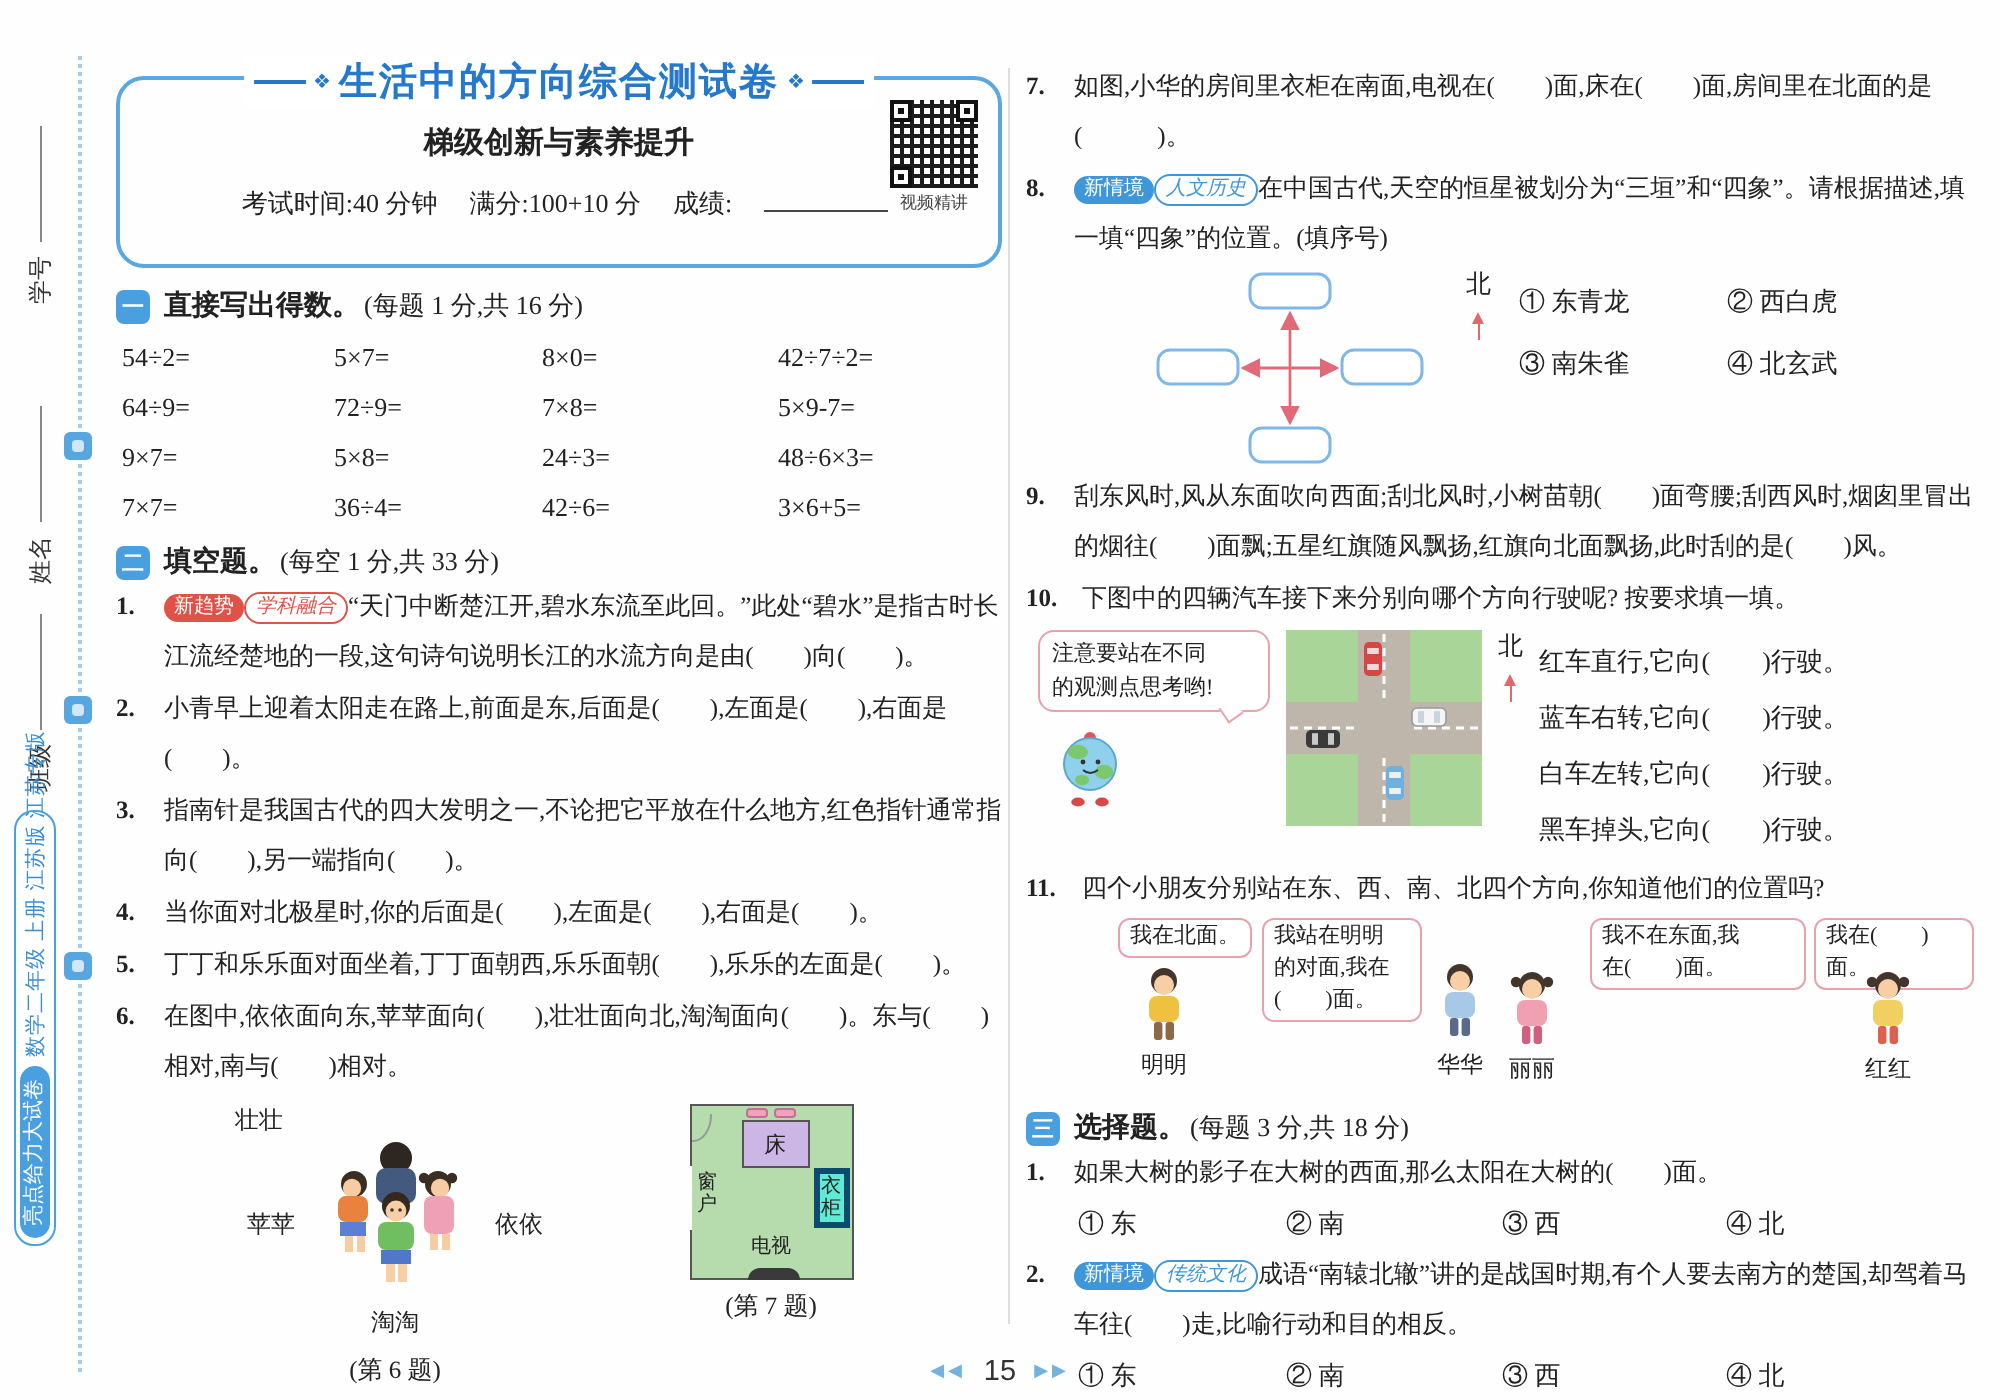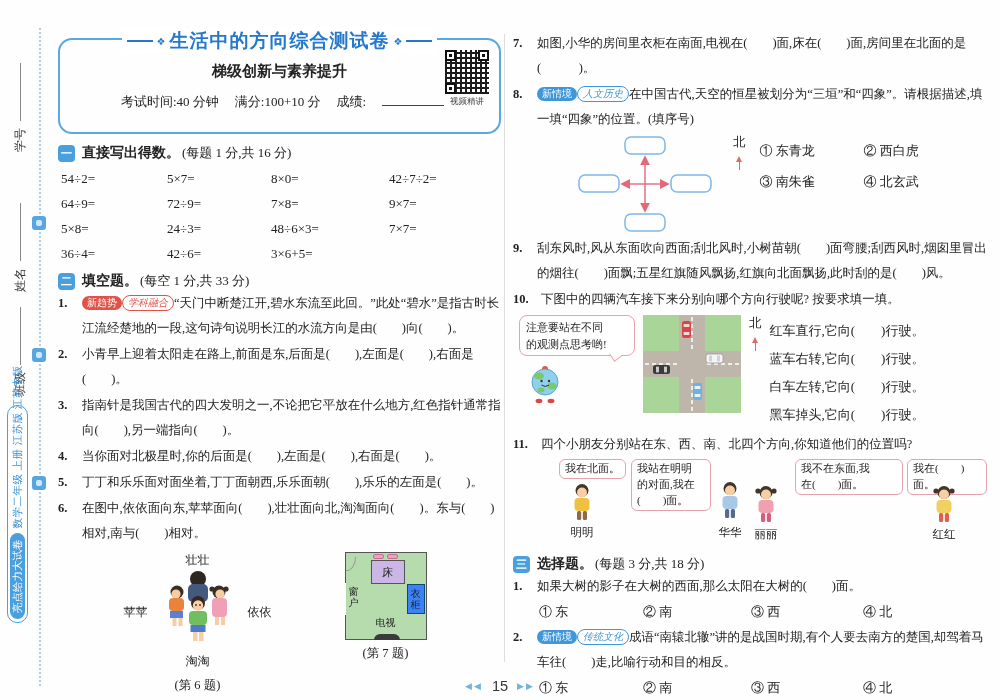--- a/index.html
+++ b/index.html
@@ -64,34 +64,34 @@
            margin-right:0; vertical-align:1.5px; font-family:"Liberation Sans",sans-serif; }
   .b-red-fill  { background:#e05248; color:#fff; }
   .b-red-line  { border:1px solid #e05248; color:#e05248; font-style:italic; }
   .b-blue-fill { background:#3f97da; color:#fff; }
   .b-blue-line { border:1px solid #3f97da; color:#3f97da; font-style:italic; }
 
   
   .figs-row { display:flex; justify-content:center; align-items:flex-start; gap:52px; margin-top:6px; }
   .fig6 { position:relative; width:160px; height:142px; font-size:12px; }
   .fig6 .lab { position:absolute; }
-  .fig6 .l-top { top:0; left:0; right:0; text-align:center; }
+  .fig6 .l-top { top:0; left:0; right:0; }
   .fig6 .l-left { left:6px; top:52px; }
   .fig6 .l-right { right:6px; top:52px; }
   .fig6 .l-bottom { bottom:24px; left:0; right:0; text-align:center; }
   .fig6 svg { position:absolute; left:38px; top:15px; }
   .fig-cap { position:absolute; bottom:0; left:0; right:0; text-align:center; font-size:12.5px; }
   .fig7 { width:112px; display:flex; flex-direction:column; align-items:center; }
   .room { position:relative; width:82px; height:88px; background:#b6dcae; border:1.5px solid #555; }
   .pillow { position:absolute; top:1px; width:11px; height:5px; background:#f0a0c0;
             border:1px solid #c07090; border-radius:2px; }
   .bed { position:absolute; left:25px; top:7px; width:34px; height:24px; background:#cbb6e6;
          border:1px solid #555; display:flex; align-items:center; justify-content:center; font-size:11px; }
-  .wardrobe { position:absolute; right:1px; top:31px; width:18px; height:30px; background:#3b82f6;
-              border:1px solid #0c4a6e; font-size:10px; line-height:11px; display:flex; align-items:center;
+  .wardrobe { position:absolute; right:1px; top:31px; width:18px; height:30px; background:#5eead4;
+              border:3px solid #0c4a6e; font-size:10px; line-height:11px; display:flex; align-items:center;
               justify-content:center; text-align:center; word-break:break-all; padding:1px 3px; }
   .win-gap { position:absolute; left:-2px; top:30px; width:2.5px; height:32px; background:#fff; }
   .win-arc { position:absolute; left:0px; top:4px; width:10px; height:14px; border:1px solid #999;
              border-left:none; border-top:none; border-radius:0 0 95% 0; }
   .win-label { position:absolute; left:3px; top:33px; width:11px; font-size:10px; line-height:11px; word-break:break-all; }
   .tv-label { position:absolute; bottom:9px; left:0; right:0; text-align:center; font-size:10px; }
   .tv { position:absolute; bottom:-1px; left:28px; width:26px; height:6px; background:#3a3a3a;
         border-radius:8px 8px 0 0; }
   .fig7 .cap2 { font-size:12.5px; margin-top:5px; }
 
@@ -206,20 +206,21 @@
       <span class="sec-score">(每题 1 分,共 16 分)</span>
     </div>
     <div class="calc-grid">
       <span>54÷2=</span>
       <span>5×7=</span>
       <span>8×0=</span>
       <span>42÷7÷2=</span>
       <span>64÷9=</span>
       <span>72÷9=</span>
       <span>7×8=</span>
+      <span>5×9-7=</span>
       <span>9×7=</span>
       <span>5×8=</span>
       <span>24÷3=</span>
       <span>48÷6×3=</span>
       <span>7×7=</span>
       <span>36÷4=</span>
       <span>42÷6=</span>
       <span>3×6+5=</span>
     </div>
 

